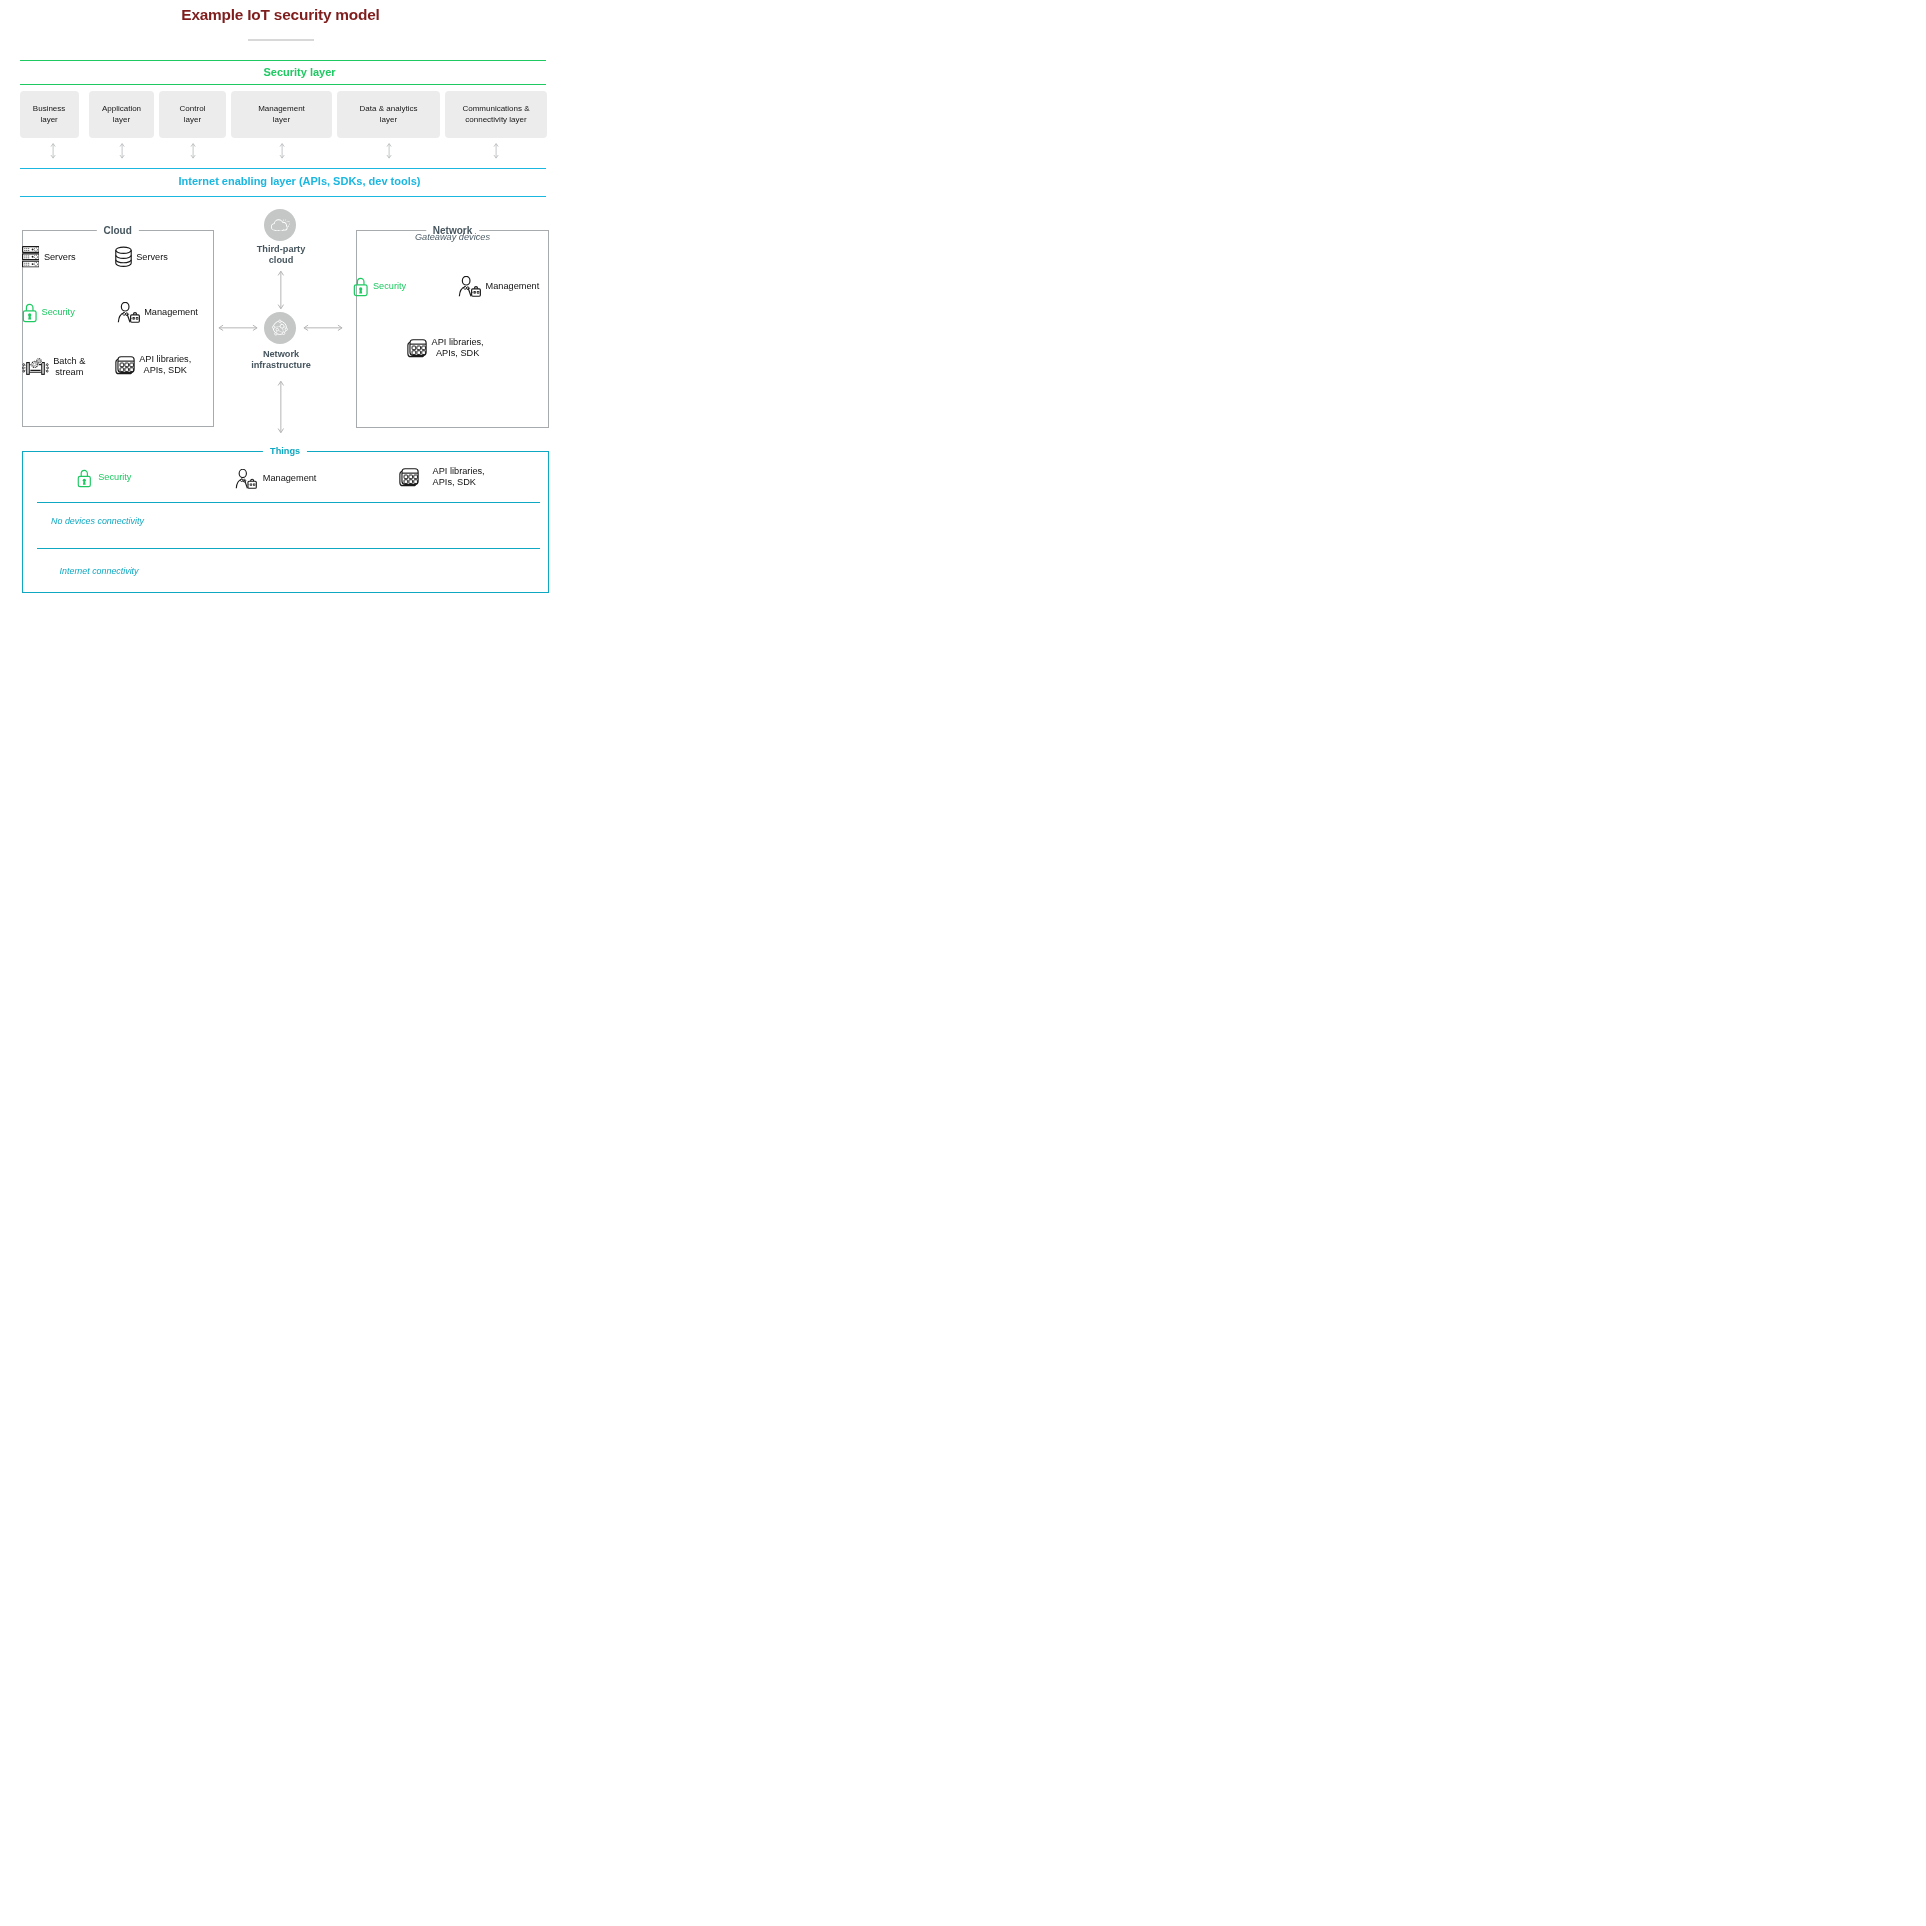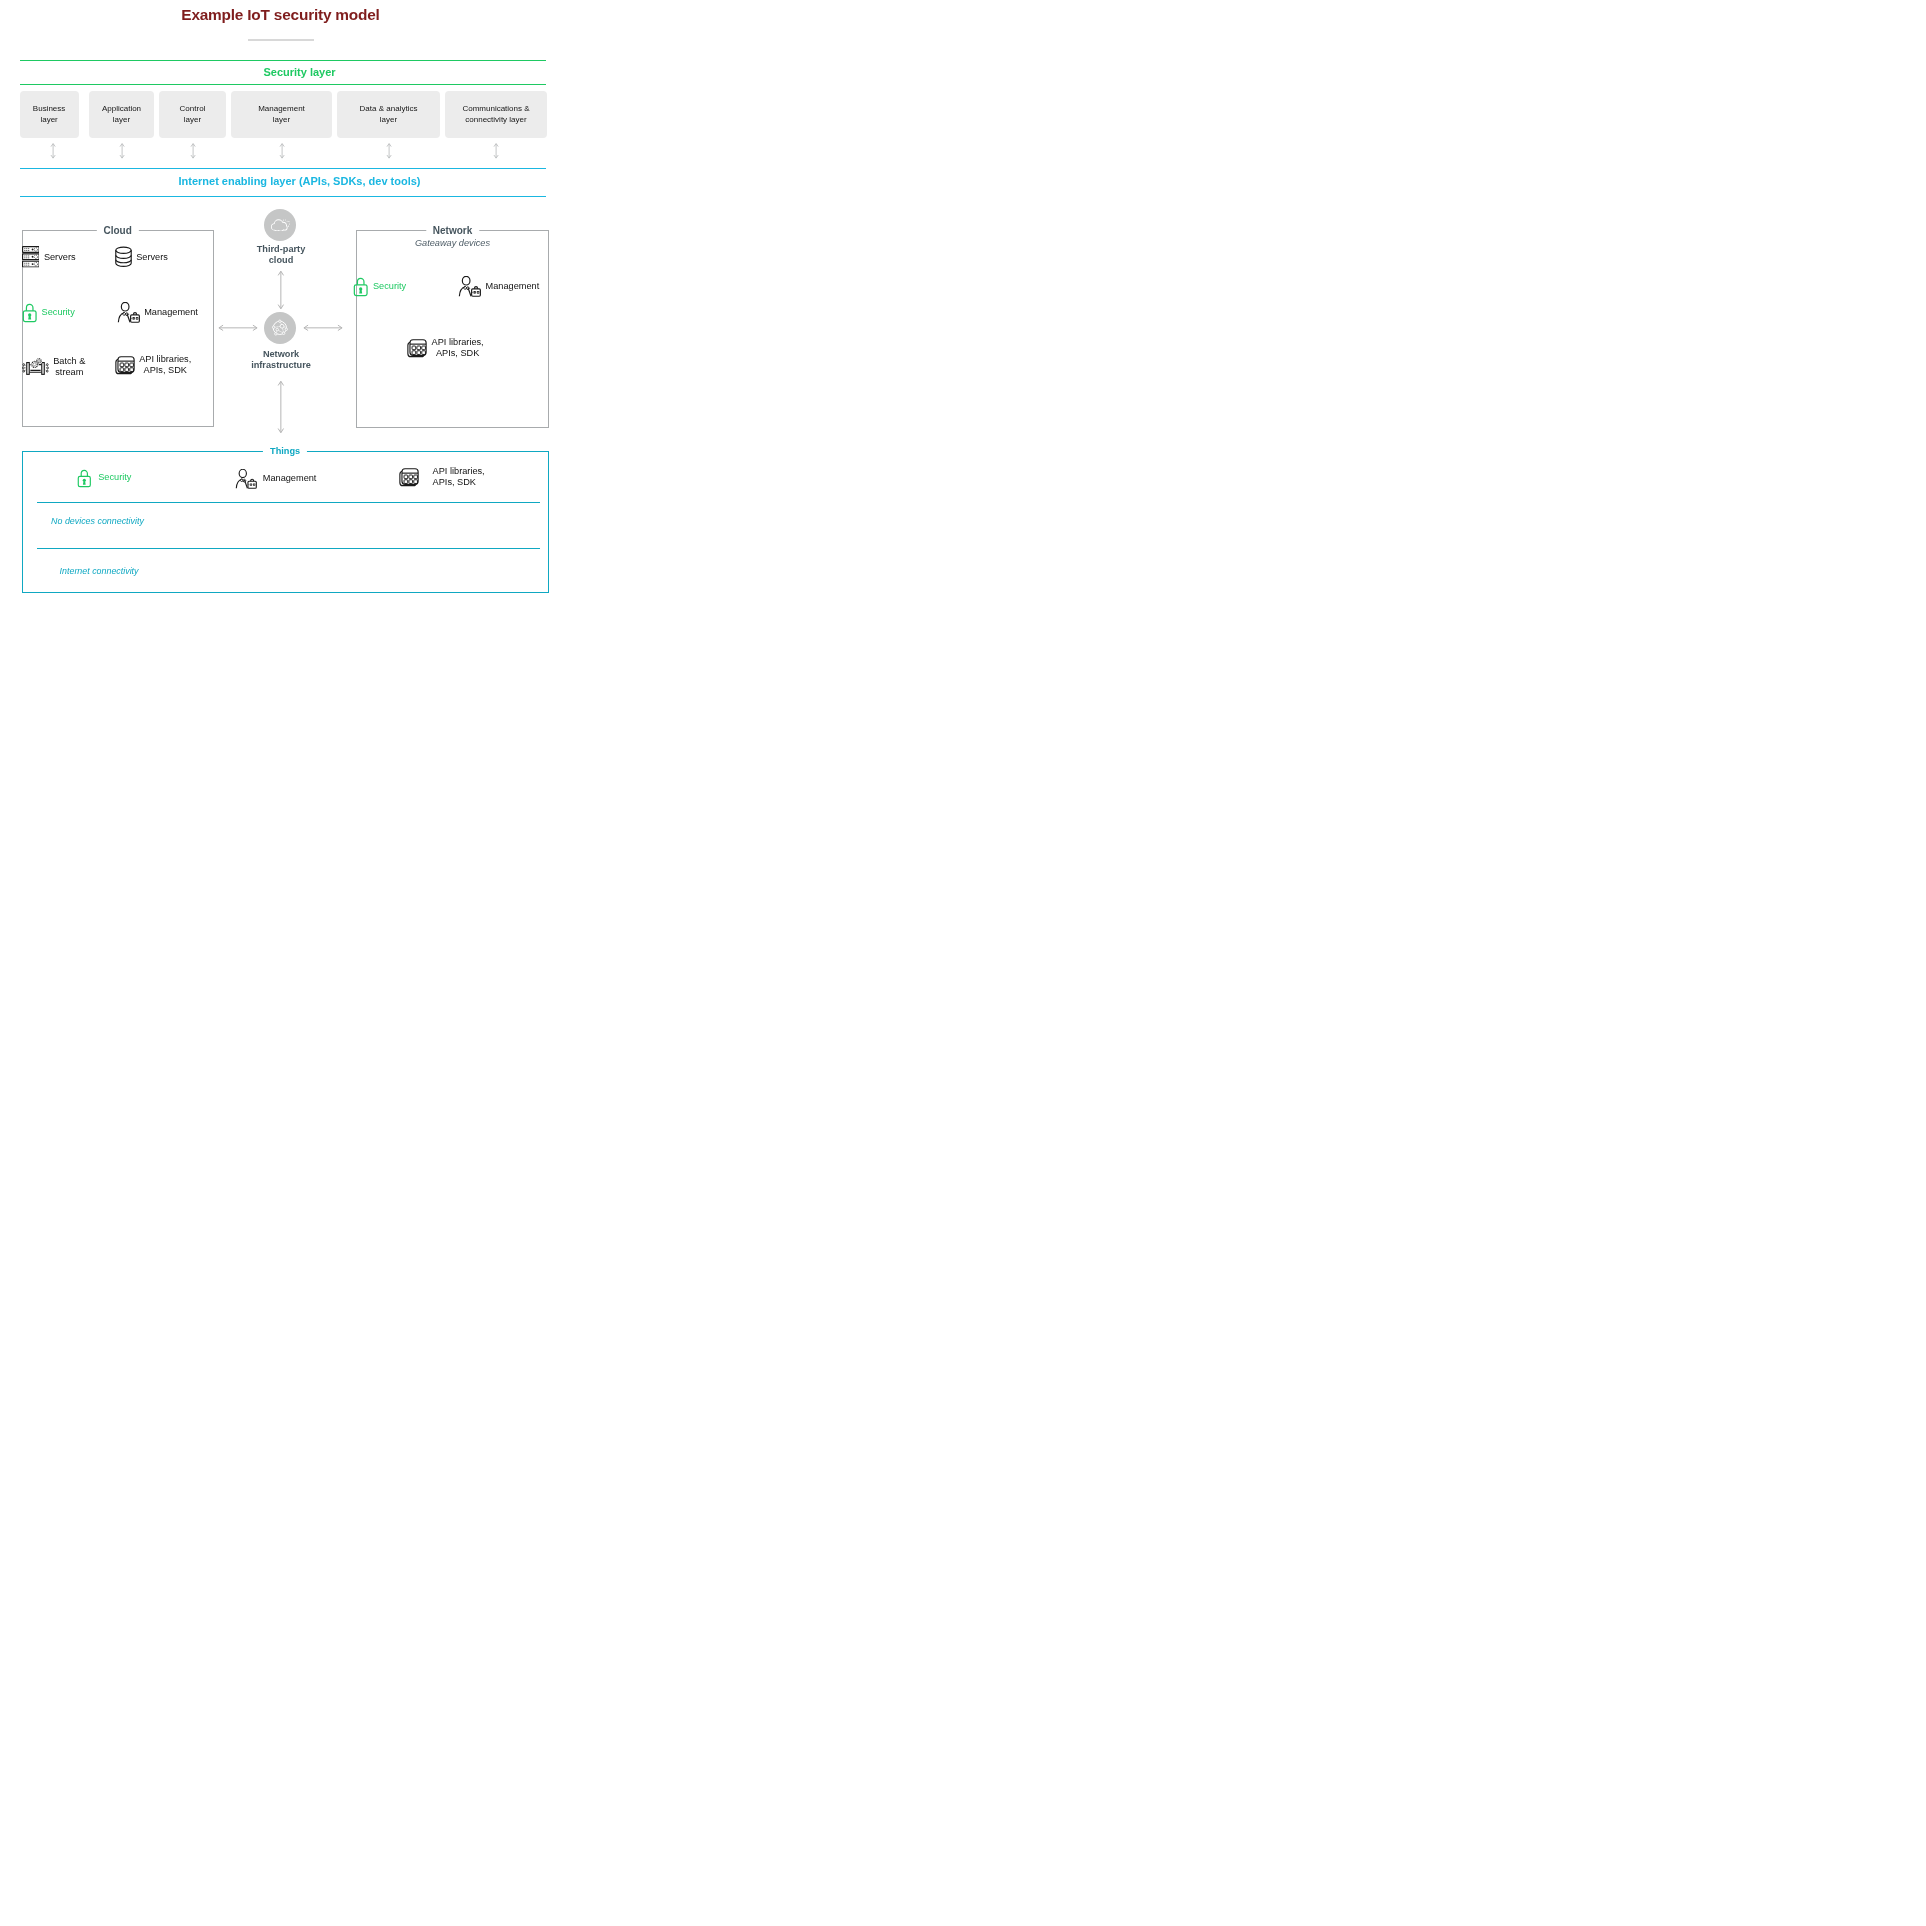--- a/index.html
+++ b/index.html
@@ -27,21 +27,21 @@
 
   .arrow{position:absolute;}
   .arrow svg{display:block;}
 
   
   .panel{position:absolute;border:0.8px solid #a8abad;background:#fff;}
   .panel.teal{border-color:#0fa8c2;}
   .panel-title{position:absolute;top:-6.5px;left:50%;transform:translateX(-50%);
     background:#fff;padding:0 7px;font-size:10px;font-weight:700;color:#46555e;white-space:nowrap;}
   .panel-title.teal{color:#0fa8c2;font-size:9.2px;}
-  .panel-subtitle{position:absolute;top:7px;left:0;right:0;text-align:center;
+  .panel-subtitle{position:absolute;top:1px;left:0;right:0;text-align:center;
     font-size:9.2px;font-style:italic;color:#4d5c66;}
 
   
   .item{position:absolute;width:92px;transform:translateX(-50%);
     display:flex;align-items:center;gap:4.6px;
     text-align:center;font-size:9.2px;line-height:1.22;color:#111;white-space:pre-line;}
   .item .label{white-space:pre-line;}
   .green-text{color:#1ec962;}
 
   

